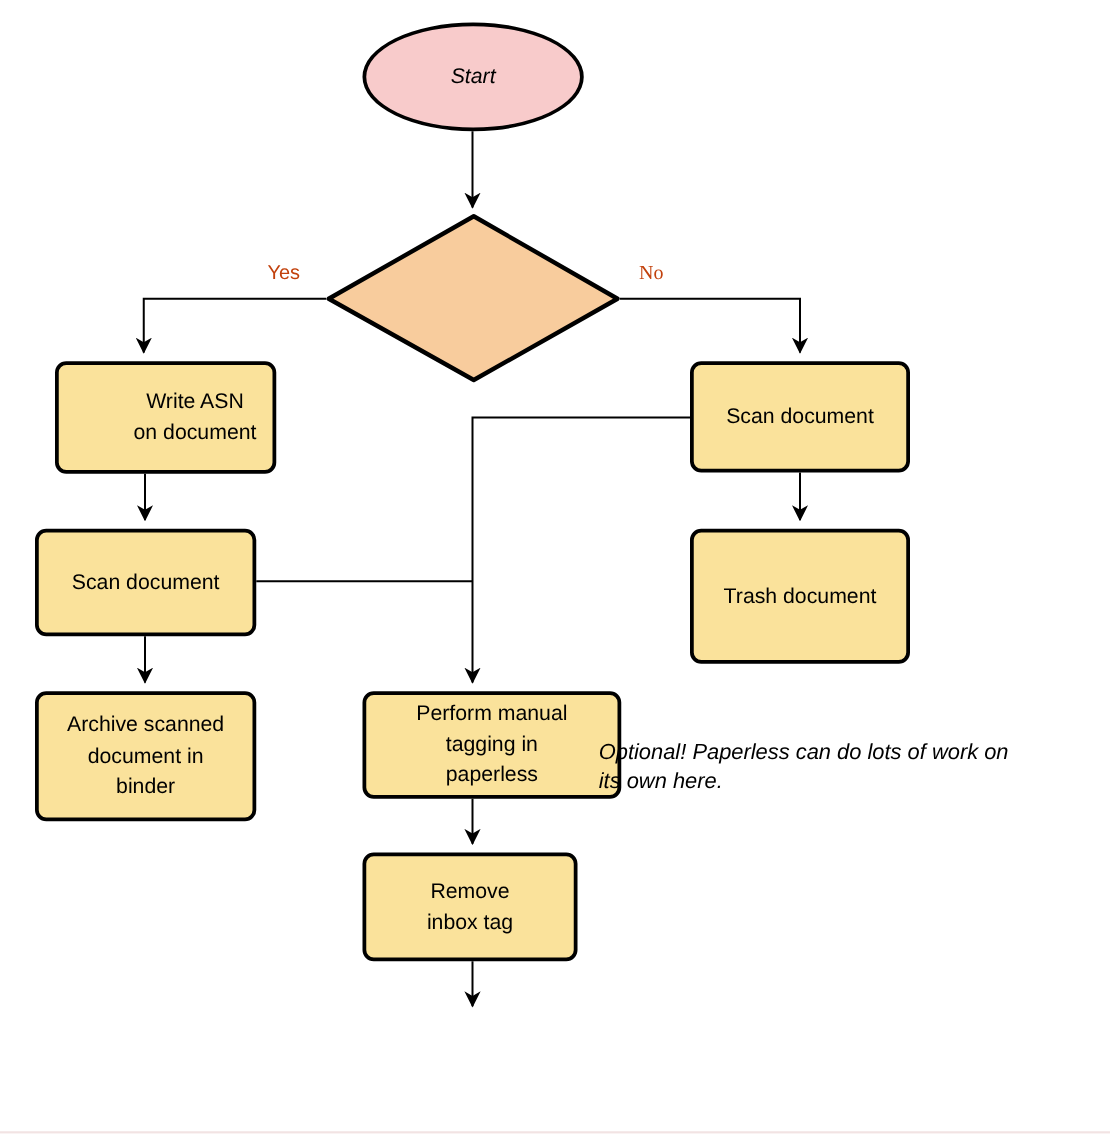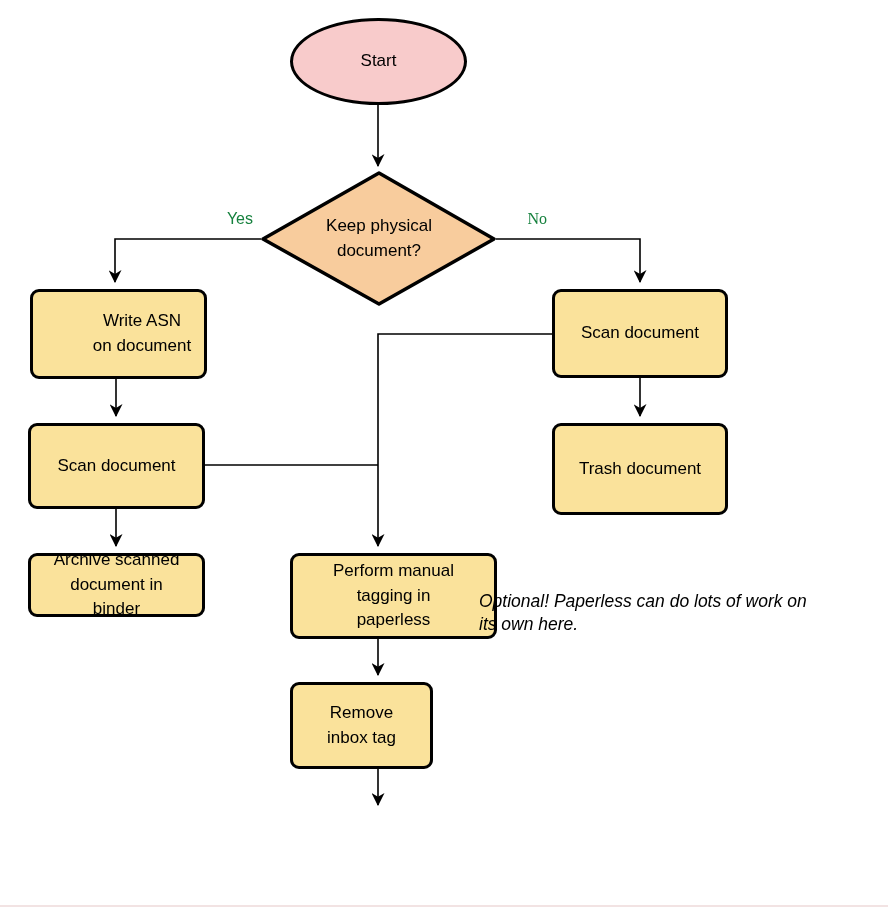--- a/index.html
+++ b/index.html
@@ -50,23 +50,23 @@
     align-items: center;
     justify-content: center;
     text-align: center;
     color: #000000;
     font-size: 17px;
     line-height: 1.45;
     white-space: pre-line;
   }
   .edge-label {
     position: absolute;
-    color: #15803d;
+    color: #c2410c;
     font-size: 16px;
-    text-align: right;
+    text-align: center;
     width: 52px;
   }
   .annotation {
     position: absolute;
     left: 479px;
     top: 590px;
     width: 416px;
     color: #000000;
     font-size: 17.5px;
     font-style: italic;
@@ -76,29 +76,29 @@
   .bottom-edge {
     position: absolute;
     left: 0;
     bottom: 0;
     width: 888px;
     height: 2px;
     background: #f2e3e3;
   }
 
   
-  #node-start            { left: 290px; top: 18px;  width: 177px; height: 87px; }
+  #node-start            { left: 290px; top: 18px;  width: 177px; height: 87px; font-style: italic; }
   #node-decision-shape-label { left: 279px; top: 211px; width: 200px; height: 56px; }
-  #node-write-asn        { left: 30px;  top: 289px; width: 177px; height: 90px; padding-left: 47px; }
+  #node-write-asn        { left: 44px;  top: 289px; width: 177px; height: 90px; padding-left: 47px; }
   #node-scan-left        { left: 28px;  top: 423px; width: 177px; height: 86px; }
-  #node-archive          { left: 28px;  top: 553px; width: 177px; height: 64px; }
+  #node-archive          { left: 28px;  top: 553px; width: 177px; height: 104px; }
   #node-scan-right       { left: 552px; top: 289px; width: 176px; height: 89px; }
-  #node-trash            { left: 552px; top: 423px; width: 176px; height: 92px; }
+  #node-trash            { left: 552px; top: 423px; width: 176px; height: 108px; }
   #node-perform-tagging  { left: 290px; top: 553px; width: 207px; height: 86px; }
-  #node-remove-inbox     { left: 290px; top: 682px; width: 143px; height: 87px; }
+  #node-remove-inbox     { left: 290px; top: 682px; width: 172px; height: 87px; }
   #node-end              { left: 290px; top: 812px; width: 176px; height: 84px; }
   #edge-label-yes        { left: 201px; top: 210px; }
   #edge-label-no         { left: 495px; top: 210px; font-family: Liberation Serif, serif; }
 </style>
 </head>
 <body>
 
 <div id="canvas">
 
   <svg id="edges-svg" viewBox="0 0 888 907" xmlns="http://www.w3.org/2000/svg">
@@ -117,22 +117,20 @@
     <polyline points="116,509 116,546" fill="none" stroke="#000000" stroke-width="1.6" marker-end="url(#arrowhead)"></polyline>
     <polyline points="205,465 378,465" fill="none" stroke="#000000" stroke-width="1.6"></polyline>
     <polyline points="552,334 378,334 378,546" fill="none" stroke="#000000" stroke-width="1.6" marker-end="url(#arrowhead)"></polyline>
     <polyline points="640,378 640,416" fill="none" stroke="#000000" stroke-width="1.6" marker-end="url(#arrowhead)"></polyline>
     <polyline points="378,639 378,675" fill="none" stroke="#000000" stroke-width="1.6" marker-end="url(#arrowhead)"></polyline>
     <polyline points="378,769 378,805" fill="none" stroke="#000000" stroke-width="1.6" marker-end="url(#arrowhead)"></polyline>
   </svg>
 
   <div id="node-start" class="node terminator">Start</div>
 
-  <div id="node-decision-shape-label" class="decision-label">Keep physical
-document?</div>
 
   <div id="node-write-asn" class="node process">Write ASN
 on document</div>
 
   <div id="node-scan-left" class="node process">Scan document</div>
 
   <div id="node-archive" class="node process">Archive scanned
 document in
 binder</div>
 

